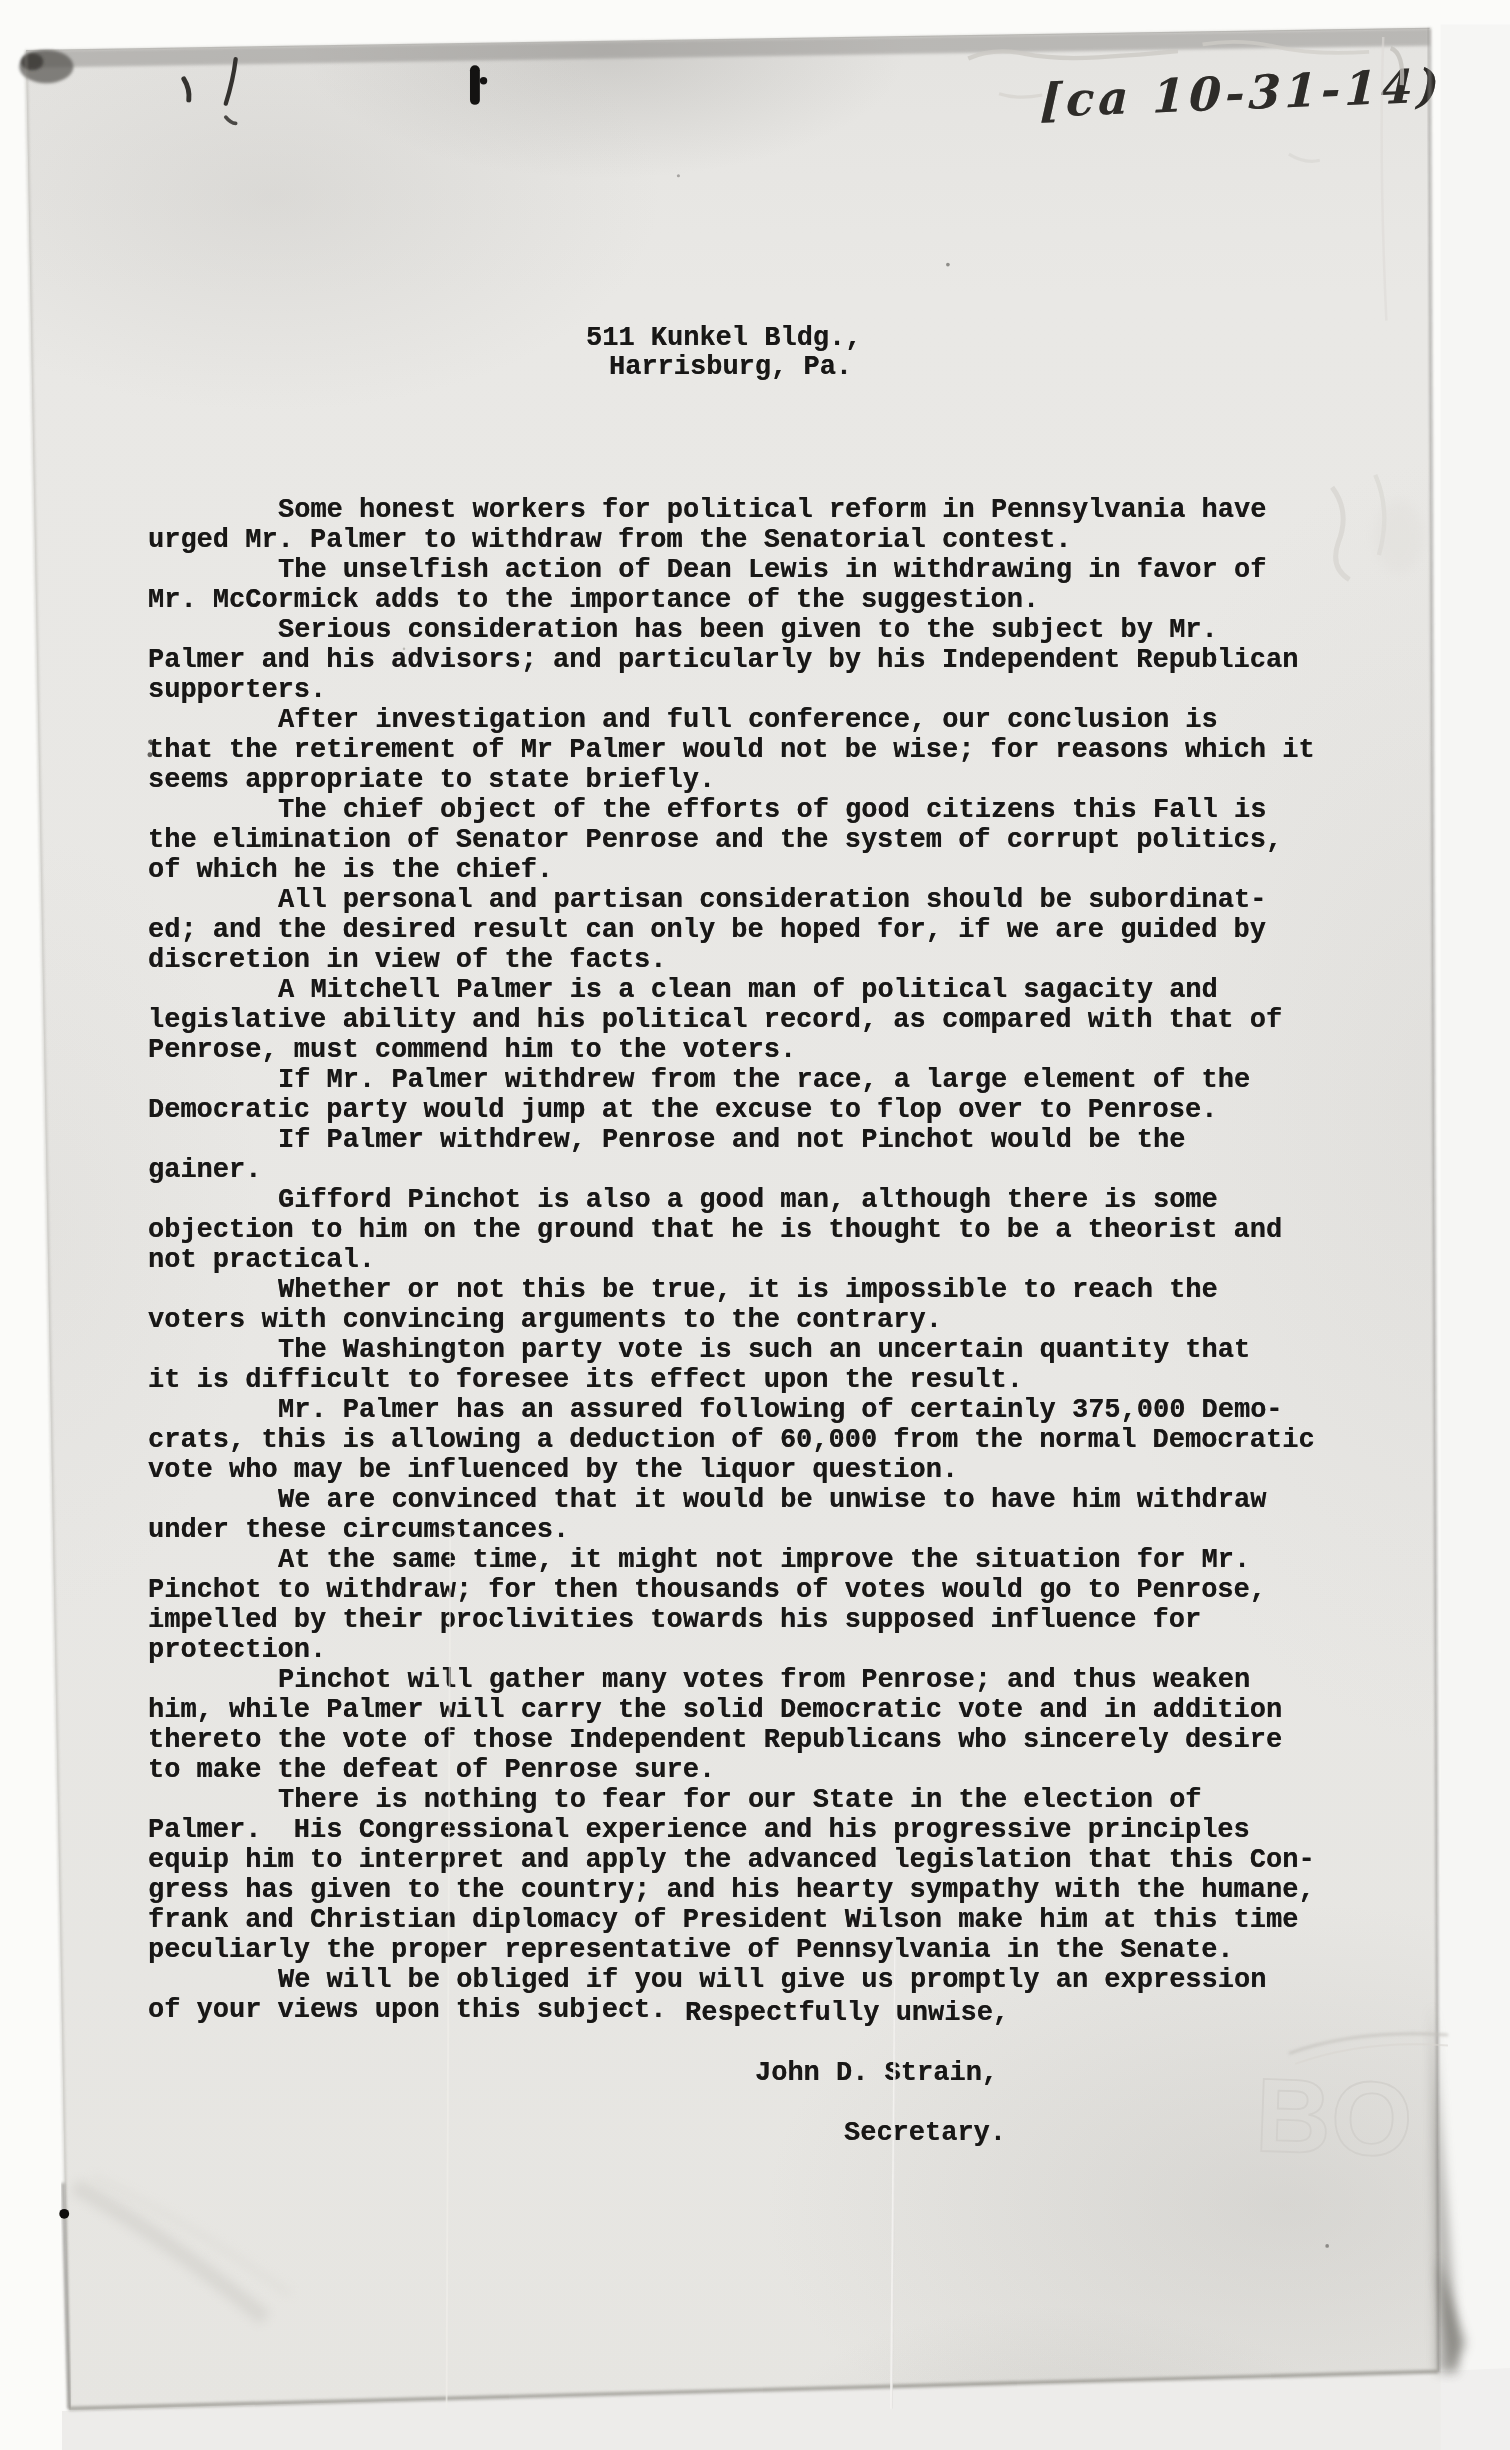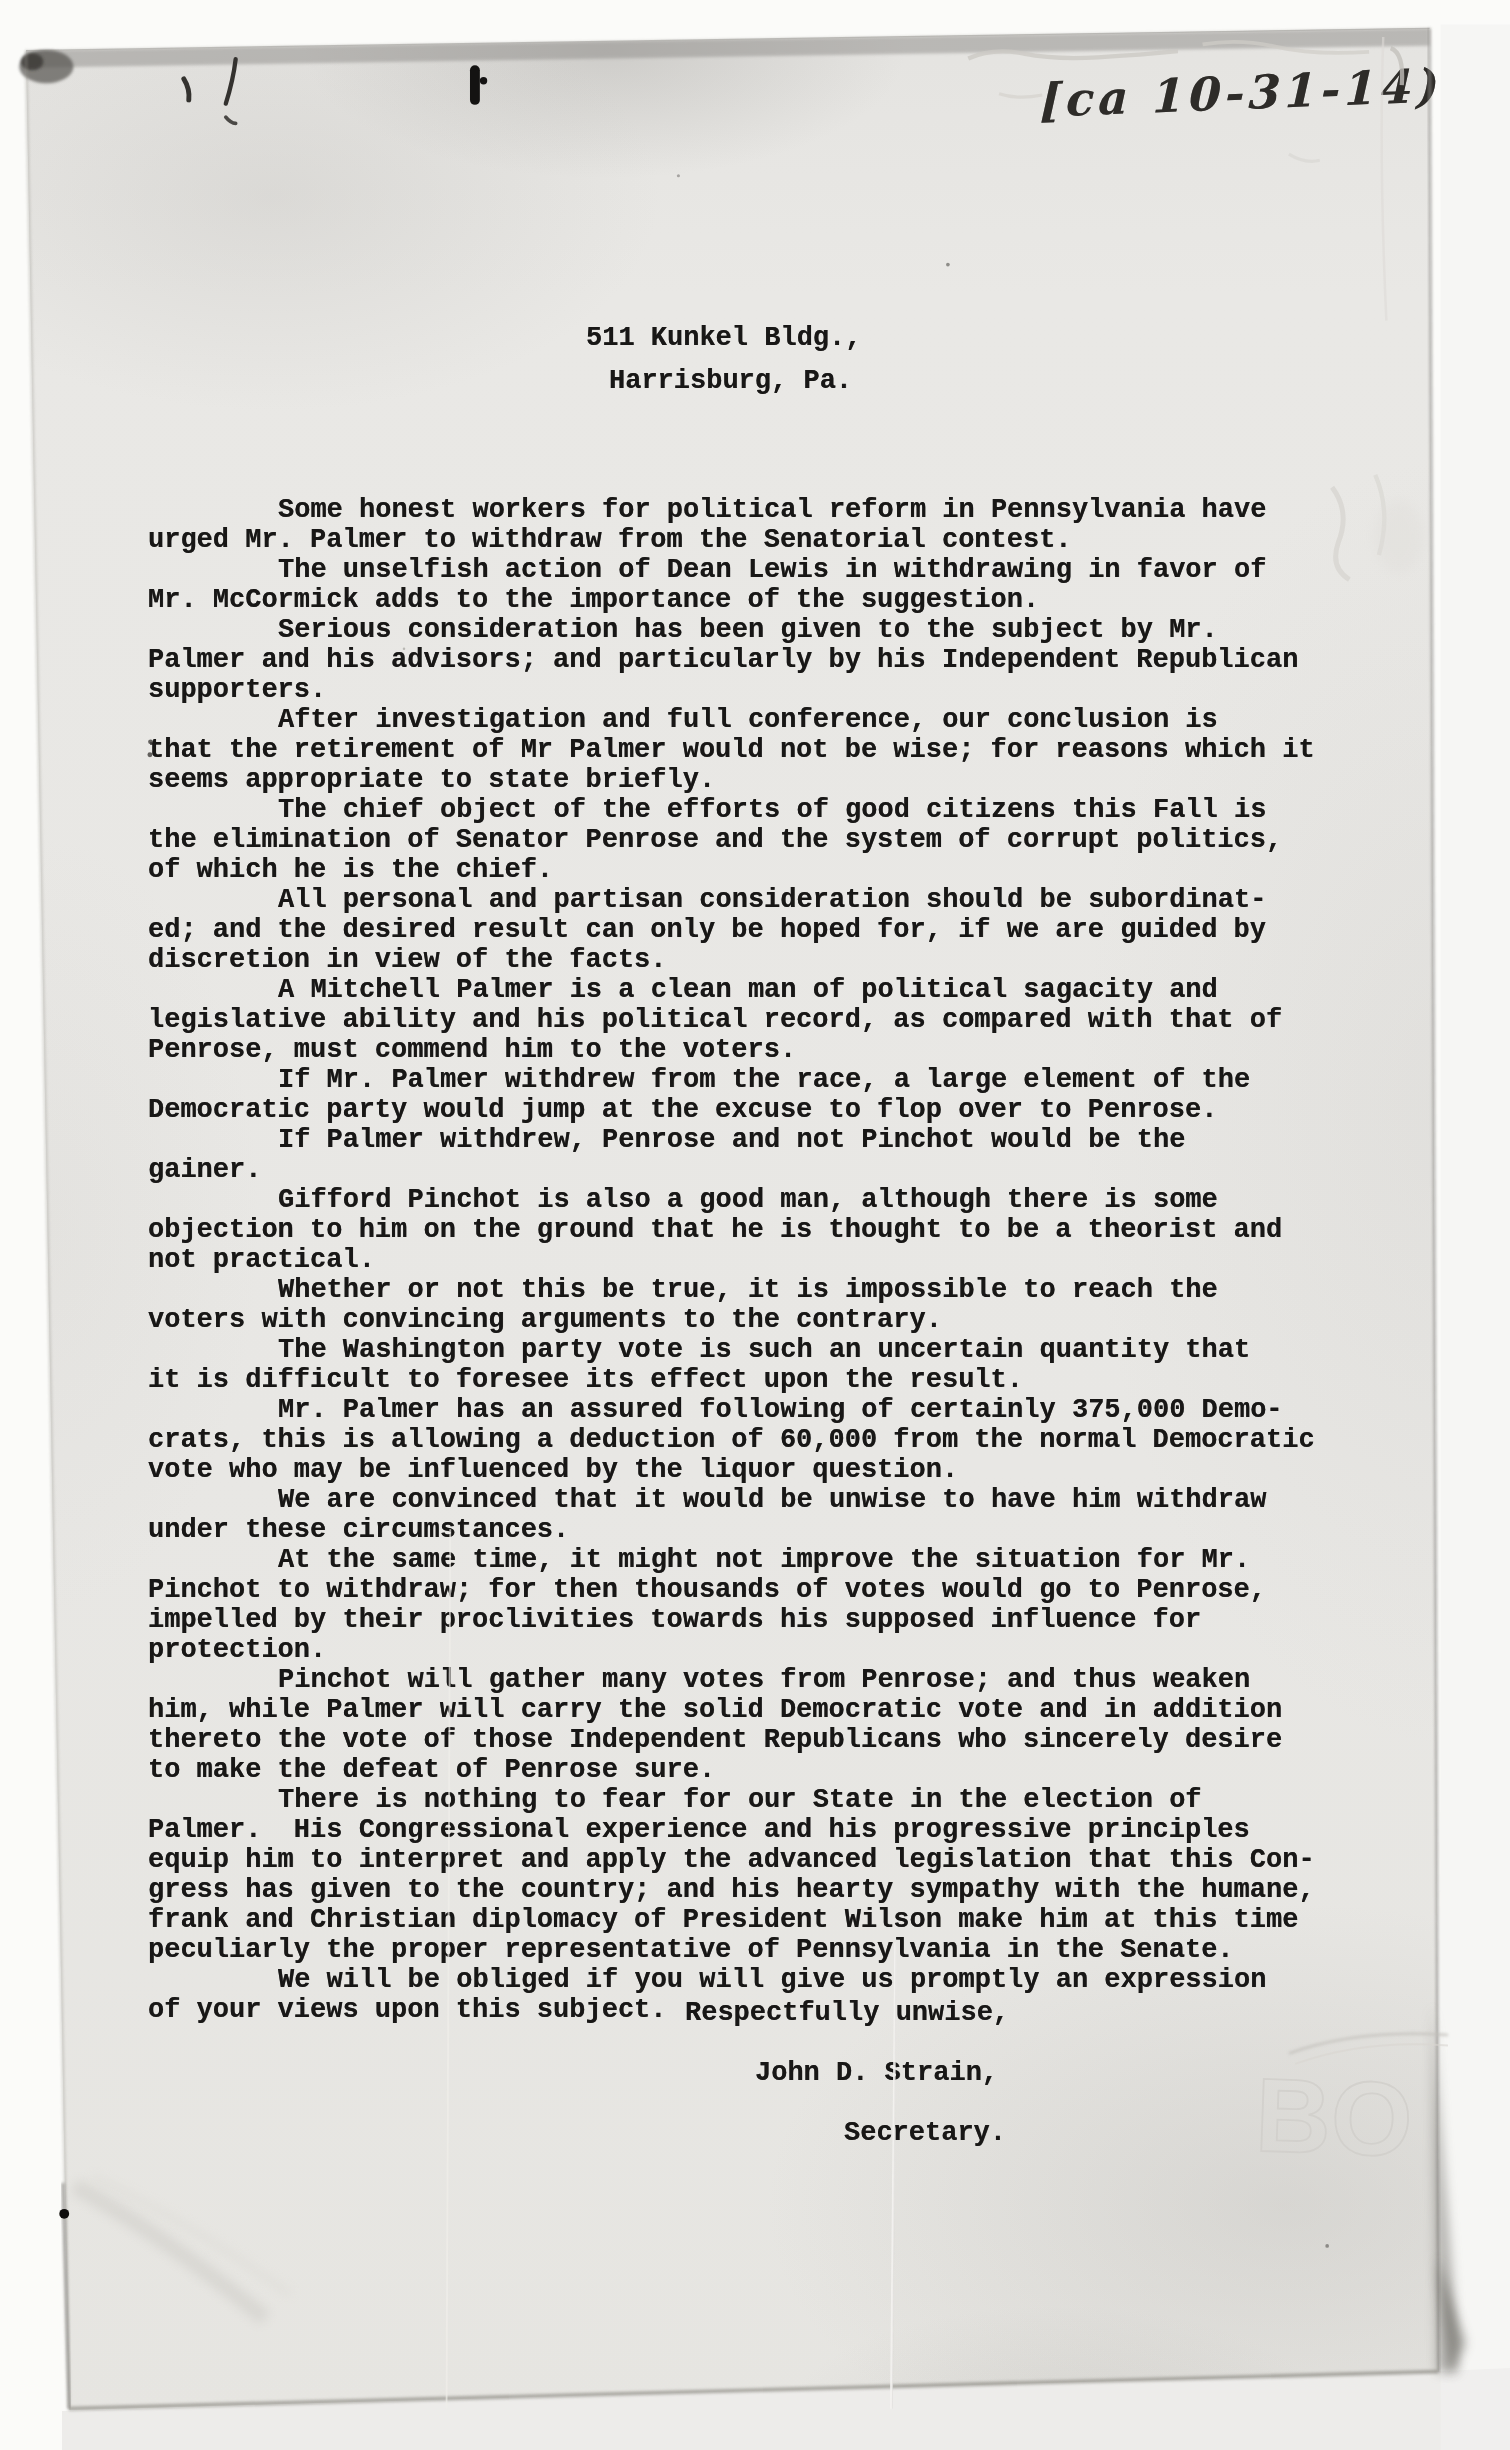--- a/index.html
+++ b/index.html
@@ -36,21 +36,21 @@
     font-weight:700;
     font-size:27px;
     line-height:30px;
     color:#181716;
     white-space:pre;
     text-shadow:0 0 0.6px rgba(24,23,22,.60), 0.3px 0.3px 0 rgba(24,23,22,.25);
     z-index:5;
   }
   #letterhead-1{left:477px;top:305px;}
   #letterhead-2{left:586px;top:323px;}
-  #letterhead-3{left:609px;top:366px;}
+  #letterhead-3{left:609px;top:352px;}
   #body{left:148px;top:453px;margin-top:42px;}
   .bodyline{white-space:pre;}
   .bodyline.first{text-indent:130px;}
   #closing{left:685px;top:1998px;}
   #sig-name{left:755px;top:2058px;}
   #sig-title{left:844px;top:2088px;margin-top:30px;}
   #hand-date{
     position:absolute;left:1040px;top:59px;
     font-family:"DejaVu Serif","Liberation Serif",serif;
     font-style:italic;font-weight:600;

